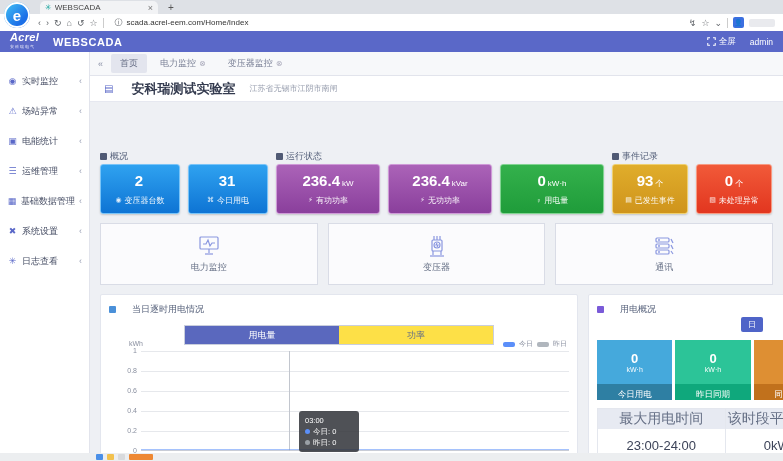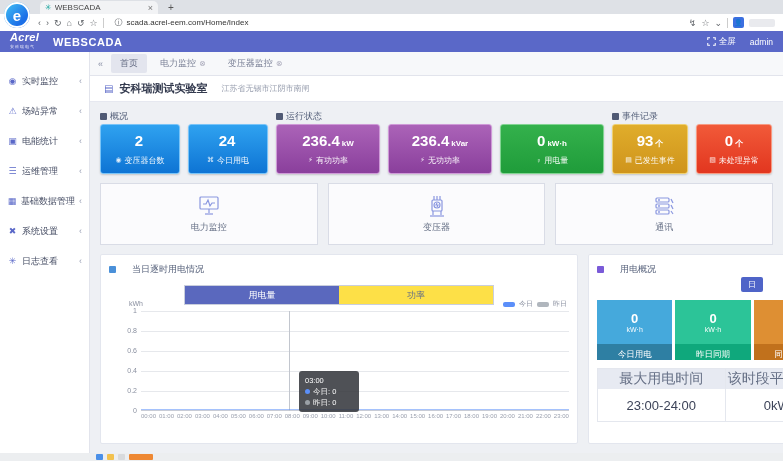--- a/index.html
+++ b/index.html
@@ -48,35 +48,35 @@
   main { flex:1; background:#eef0f4; overflow:hidden; display:flex; flex-direction:column; }
   .tabbar { height:24px; background:#f7f8fa; border-bottom:1px solid #e2e4ec; display:flex; align-items:center;
     font-size:9px; color:#7a8096; padding:0 8px; gap:4px; }
   .collapse { color:#8a90a5; font-size:9px; margin-right:4px; }
   .page-tab { padding:3px 9px; border-radius:2px; display:flex; align-items:center; gap:3px; }
   .page-tab.active { background:#e3e5ee; color:#666d85; }
   .tab-x { font-size:8px; color:#aab; }
   .station-row { height:26px; background:#fff; border-bottom:1px solid #e6e8f0; display:flex; align-items:center;
     padding:0 14px; gap:6px; }
   .station-ic { color:#5a68c8; font-size:10px; }
-  .station-name { font-size:11px; font-weight:bold; color:#333a4e; }
+  .station-name { font-size:13px; font-weight:bold; color:#333a4e;margin-left:12px; }
   .station-addr { font-size:8px; color:#9aa0b0; margin-left:8px; }
 
   .content { flex:1; padding:7px 10px; overflow:hidden; }
 
   
-  .stats-row { display:flex; gap:8px; }
+  .stats-row { display:flex; gap:8px;margin-top:40px; }
   .group-label { font-size:9px; color:#55607a; height:15px; display:flex; align-items:center; gap:3px; }
   .gl-icon { width:7px; height:7px; border-radius:1px; background:#505a74; display:inline-block; }
   .group-cards { display:flex; gap:8px; }
   .stat-card { height:50px; border-radius:3px; color:#fff; display:flex; flex-direction:column;
     justify-content:center; text-align:center; box-shadow:0 1px 2px rgba(0,0,0,.18); }
   .w80{width:80px;} .w104{width:104px;} .w76{width:76px;}
   .sc-value { font-size:15px; font-weight:bold; line-height:16px; }
-  .sc-unit { font-size:8px; font-weight:bold; margin-left:2px; }
+  .sc-unit { font-size:8px; font-weight:normal; margin-left:2px; }
   .sc-label { font-size:8px; opacity:.95; margin-top:3px; display:flex; justify-content:center; gap:3px; align-items:center; }
   .sc-ico { font-size:7px; opacity:.9; }
   .c-blue   { background:linear-gradient(180deg,#2fa2f0,#0e74d4); border:1px solid #79c4f8; }
   .c-purple { background:linear-gradient(180deg,#ab63b8,#8a3f9c); border:1px solid #cf9ad8; }
   .c-green  { background:linear-gradient(180deg,#34b14c,#1f9c3a); border:1px solid #82d492; }
   .c-amber  { background:linear-gradient(180deg,#e0ad2b,#cf941c); border:1px solid #efd070; }
   .c-red    { background:linear-gradient(180deg,#f15a39,#e2361f); border:1px solid #f79a82; }
 
   
   .shortcut-row { display:flex; gap:10px; margin-top:9px; }
@@ -266,21 +266,21 @@
           </div>
           <div class="group-cards">
             <div class="stat-card c-blue w80">
               <div class="sc-value"><span>2</span><span class="sc-unit"></span></div>
               <div class="sc-label">
                   <span class="sc-ico">◉</span>
                   <span>变压器台数</span>
                 </div>
             </div>
             <div class="stat-card c-blue w80">
-              <div class="sc-value"><span>24</span><span class="sc-unit"></span></div>
+              <div class="sc-value"><span>31</span><span class="sc-unit"></span></div>
               <div class="sc-label">
                   <span class="sc-ico">⌘</span>
                   <span>今日用电</span>
                 </div>
             </div>
           </div>
         </div>
 
         <div class="stat-group">
           <div class="group-label">

